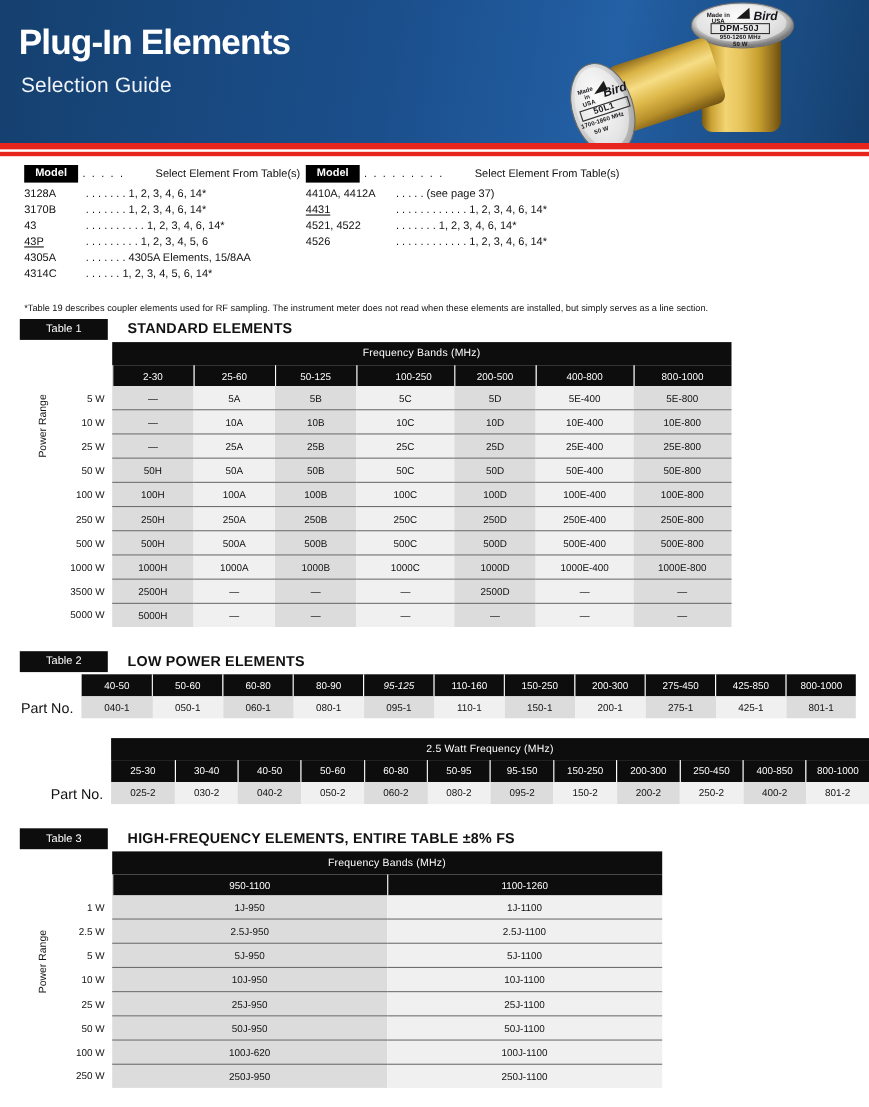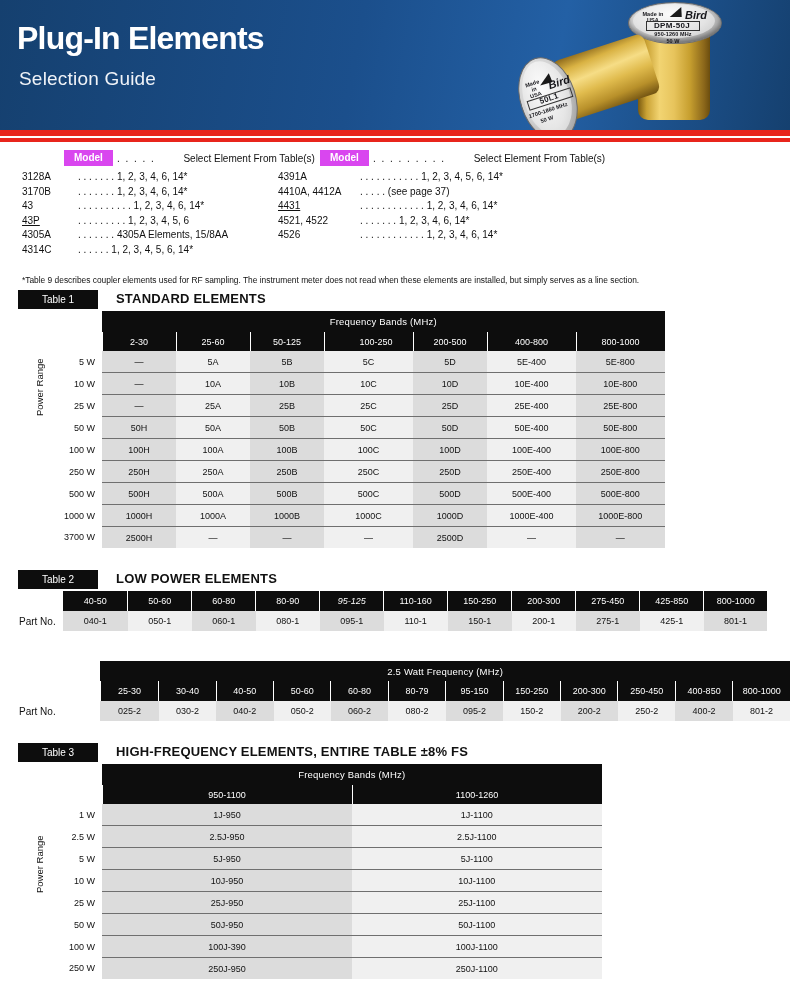--- a/index.html
+++ b/index.html
@@ -89,22 +89,22 @@
     transform:skewX(-14deg);
   }
 
   
   .models{position:relative;width:790px;height:140px;margin-top:8px;}
   .modelcol{position:absolute;top:0;}
   .modelcol.left{left:22px;}
   .modelcol.right{left:278px;}
   .modelhdr{display:flex;align-items:center;margin-bottom:4px;}
   .modelhdr .badge{
-    background:#d946ef;color:#fff;font-size:10px;font-weight:bold;
-    padding:2px 10px 3px 10px;margin-right:4px;margin-left:42px;
+    background:#000000;color:#fff;font-size:10px;font-weight:bold;
+    padding:2px 10px 3px 10px;margin-right:4px;
   }
   .modelhdr .dots{font-size:10px;color:#111;letter-spacing:1.5px;white-space:pre;}
   .modelhdr .caption{font-size:10px;color:#111;margin-left:28px;}
   .mrow{font-size:10px;color:#111;line-height:14.5px;white-space:pre;}
   .mrow .mname{display:inline-block;}
   .footnote{
     position:absolute;left:22px;top:125px;
     font-size:8.4px;color:#111;white-space:nowrap;
   }
 
@@ -142,21 +142,21 @@
   .shadeA{background:#dcdcdc;}
   .shadeB{background:#f0f0f0;}
   .vlabel{
     position:absolute;
     font-size:9.5px;color:#111;
     transform:rotate(-90deg);
     transform-origin:left top;
     white-space:nowrap;
   }
   .t2tbl td{height:18px;}
-  .t2lbl{font-size:10px;padding-right:7px;white-space:nowrap;}
+  .t2lbl{font-size:13px;text-align:right;padding-right:7px;white-space:nowrap;}
 </style>
 </head>
 <body>
 
 <div class="header">
   <div class="title">Plug-In Elements</div>
   <div class="subtitle">Selection Guide</div>
 
   <div class="photo">
 
@@ -202,28 +202,27 @@
     <div class="mrow"><span class="mname" style="width:56px;">4305A</span><span>. . . . . . .</span> <span>4305A Elements, 15/8AA</span></div>
     <div class="mrow"><span class="mname" style="width:56px;">4314C</span><span>. . . . . .</span> <span>1, 2, 3, 4, 5, 6, 14*</span></div>
   </div>
 
   <div class="modelcol right">
     <div class="modelhdr">
       <span class="badge">Model</span>
       <span class="dots">. . . . . . . . .</span>
       <span class="caption">Select Element From Table(s)</span>
     </div>
-    <div class="mrow"><span class="mname" style="width:82px;">4391A</span><span>. . . . . . . . . . .</span> <span>1, 2, 3, 4, 5, 6, 14*</span></div>
     <div class="mrow"><span class="mname" style="width:82px;">4410A, 4412A</span><span>. . . . .</span> <span>(see page 37)</span></div>
     <div class="mrow"><span class="mname" style="width:82px;text-decoration:underline;">4431</span><span>. . . . . . . . . . . .</span> <span>1, 2, 3, 4, 6, 14*</span></div>
     <div class="mrow"><span class="mname" style="width:82px;">4521, 4522</span><span>. . . . . . .</span> <span>1, 2, 3, 4, 6, 14*</span></div>
     <div class="mrow"><span class="mname" style="width:82px;">4526</span><span>. . . . . . . . . . . .</span> <span>1, 2, 3, 4, 6, 14*</span></div>
   </div>
 
-  <div class="footnote">*Table 9 describes coupler elements used for RF sampling. The instrument meter does not read when these elements are installed, but simply serves as a line section.</div>
+  <div class="footnote">*Table 19 describes coupler elements used for RF sampling. The instrument meter does not read when these elements are installed, but simply serves as a line section.</div>
 </div>
 
 <div class="tblwrap" style="margin-top:0px;">
   <div class="tabtitle" style="margin-left:18px;">
     <div class="tabbadge">Table 1</div>
     <div class="tabname">STANDARD ELEMENTS</div>
   </div>
   <div class="vlabel" style="left:34px;top:126px;">Power Range</div>
   <table style="margin-left:18px;margin-top:2px;">
     <tbody>
@@ -316,26 +315,36 @@
       <td class="rowlbl">1000 W</td>
       <td class="cell shadeA">1000H</td>
       <td class="cell shadeB">1000A</td>
       <td class="cell shadeA">1000B</td>
       <td class="cell shadeB">1000C</td>
       <td class="cell shadeA">1000D</td>
       <td class="cell shadeB">1000E-400</td>
       <td class="cell shadeA">1000E-800</td>
     </tr>
     <tr>
-      <td class="rowlbl">3700 W</td>
+      <td class="rowlbl">3500 W</td>
       <td class="cell shadeA">2500H</td>
       <td class="cell shadeB">—</td>
       <td class="cell shadeA">—</td>
       <td class="cell shadeB">—</td>
       <td class="cell shadeA">2500D</td>
+      <td class="cell shadeB">—</td>
+      <td class="cell shadeA">—</td>
+    </tr>
+    <tr>
+      <td class="rowlbl">5000 W</td>
+      <td class="cell shadeA">5000H</td>
+      <td class="cell shadeB">—</td>
+      <td class="cell shadeA">—</td>
+      <td class="cell shadeB">—</td>
+      <td class="cell shadeA">—</td>
       <td class="cell shadeB">—</td>
       <td class="cell shadeA">—</td>
     </tr>
   </tbody>
     </table>
 </div>
 
 <div class="tblwrap" style="margin-top:22px;">
   <div class="tabtitle" style="margin-left:18px;">
     <div class="tabbadge">Table 2</div>
@@ -368,34 +377,34 @@
       <td class="cell nb shadeB">110-1</td>
       <td class="cell nb shadeA">150-1</td>
       <td class="cell nb shadeB">200-1</td>
       <td class="cell nb shadeA">275-1</td>
       <td class="cell nb shadeB">425-1</td>
       <td class="cell nb shadeA">801-1</td>
     </tr>
   </tbody>
     </table>
 
-  <table class="t2tbl" style="margin-left:18px;margin-top:30px;">
+  <table class="t2tbl" style="margin-left:18px;margin-top:18px;">
     <tbody>
         <tr class="bandhdr">
       <td style="width:82px;background:#fff;"></td>
       <td colspan="12">2.5 Watt Frequency (MHz)</td>
     </tr>
     <tr class="colhdr">
       <td style="background:#fff;border:none;"></td>
       <td style="width:57px;">25-30</td>
       <td style="width:56px;">30-40</td>
       <td style="width:56px;">40-50</td>
       <td style="width:56px;">50-60</td>
       <td style="width:56px;">60-80</td>
-      <td style="width:56px;">80-79</td>
+      <td style="width:56px;">50-95</td>
       <td style="width:56px;">95-150</td>
       <td style="width:56px;">150-250</td>
       <td style="width:56px;">200-300</td>
       <td style="width:56px;">250-450</td>
       <td style="width:56px;">400-850</td>
       <td style="width:56px;">800-1000</td>
     </tr>
     <tr>
       <td class="t2lbl">Part No.</td>
       <td class="cell nb shadeA">025-2</td>
@@ -457,21 +466,21 @@
       <td class="cell shadeA">25J-950</td>
       <td class="cell shadeB">25J-1100</td>
     </tr>
     <tr>
       <td class="rowlbl">50 W</td>
       <td class="cell shadeA">50J-950</td>
       <td class="cell shadeB">50J-1100</td>
     </tr>
     <tr>
       <td class="rowlbl">100 W</td>
-      <td class="cell shadeA">100J-390</td>
+      <td class="cell shadeA">100J-620</td>
       <td class="cell shadeB">100J-1100</td>
     </tr>
     <tr>
       <td class="rowlbl">250 W</td>
       <td class="cell shadeA">250J-950</td>
       <td class="cell shadeB">250J-1100</td>
     </tr>
   </tbody>
     </table>
 </div>

